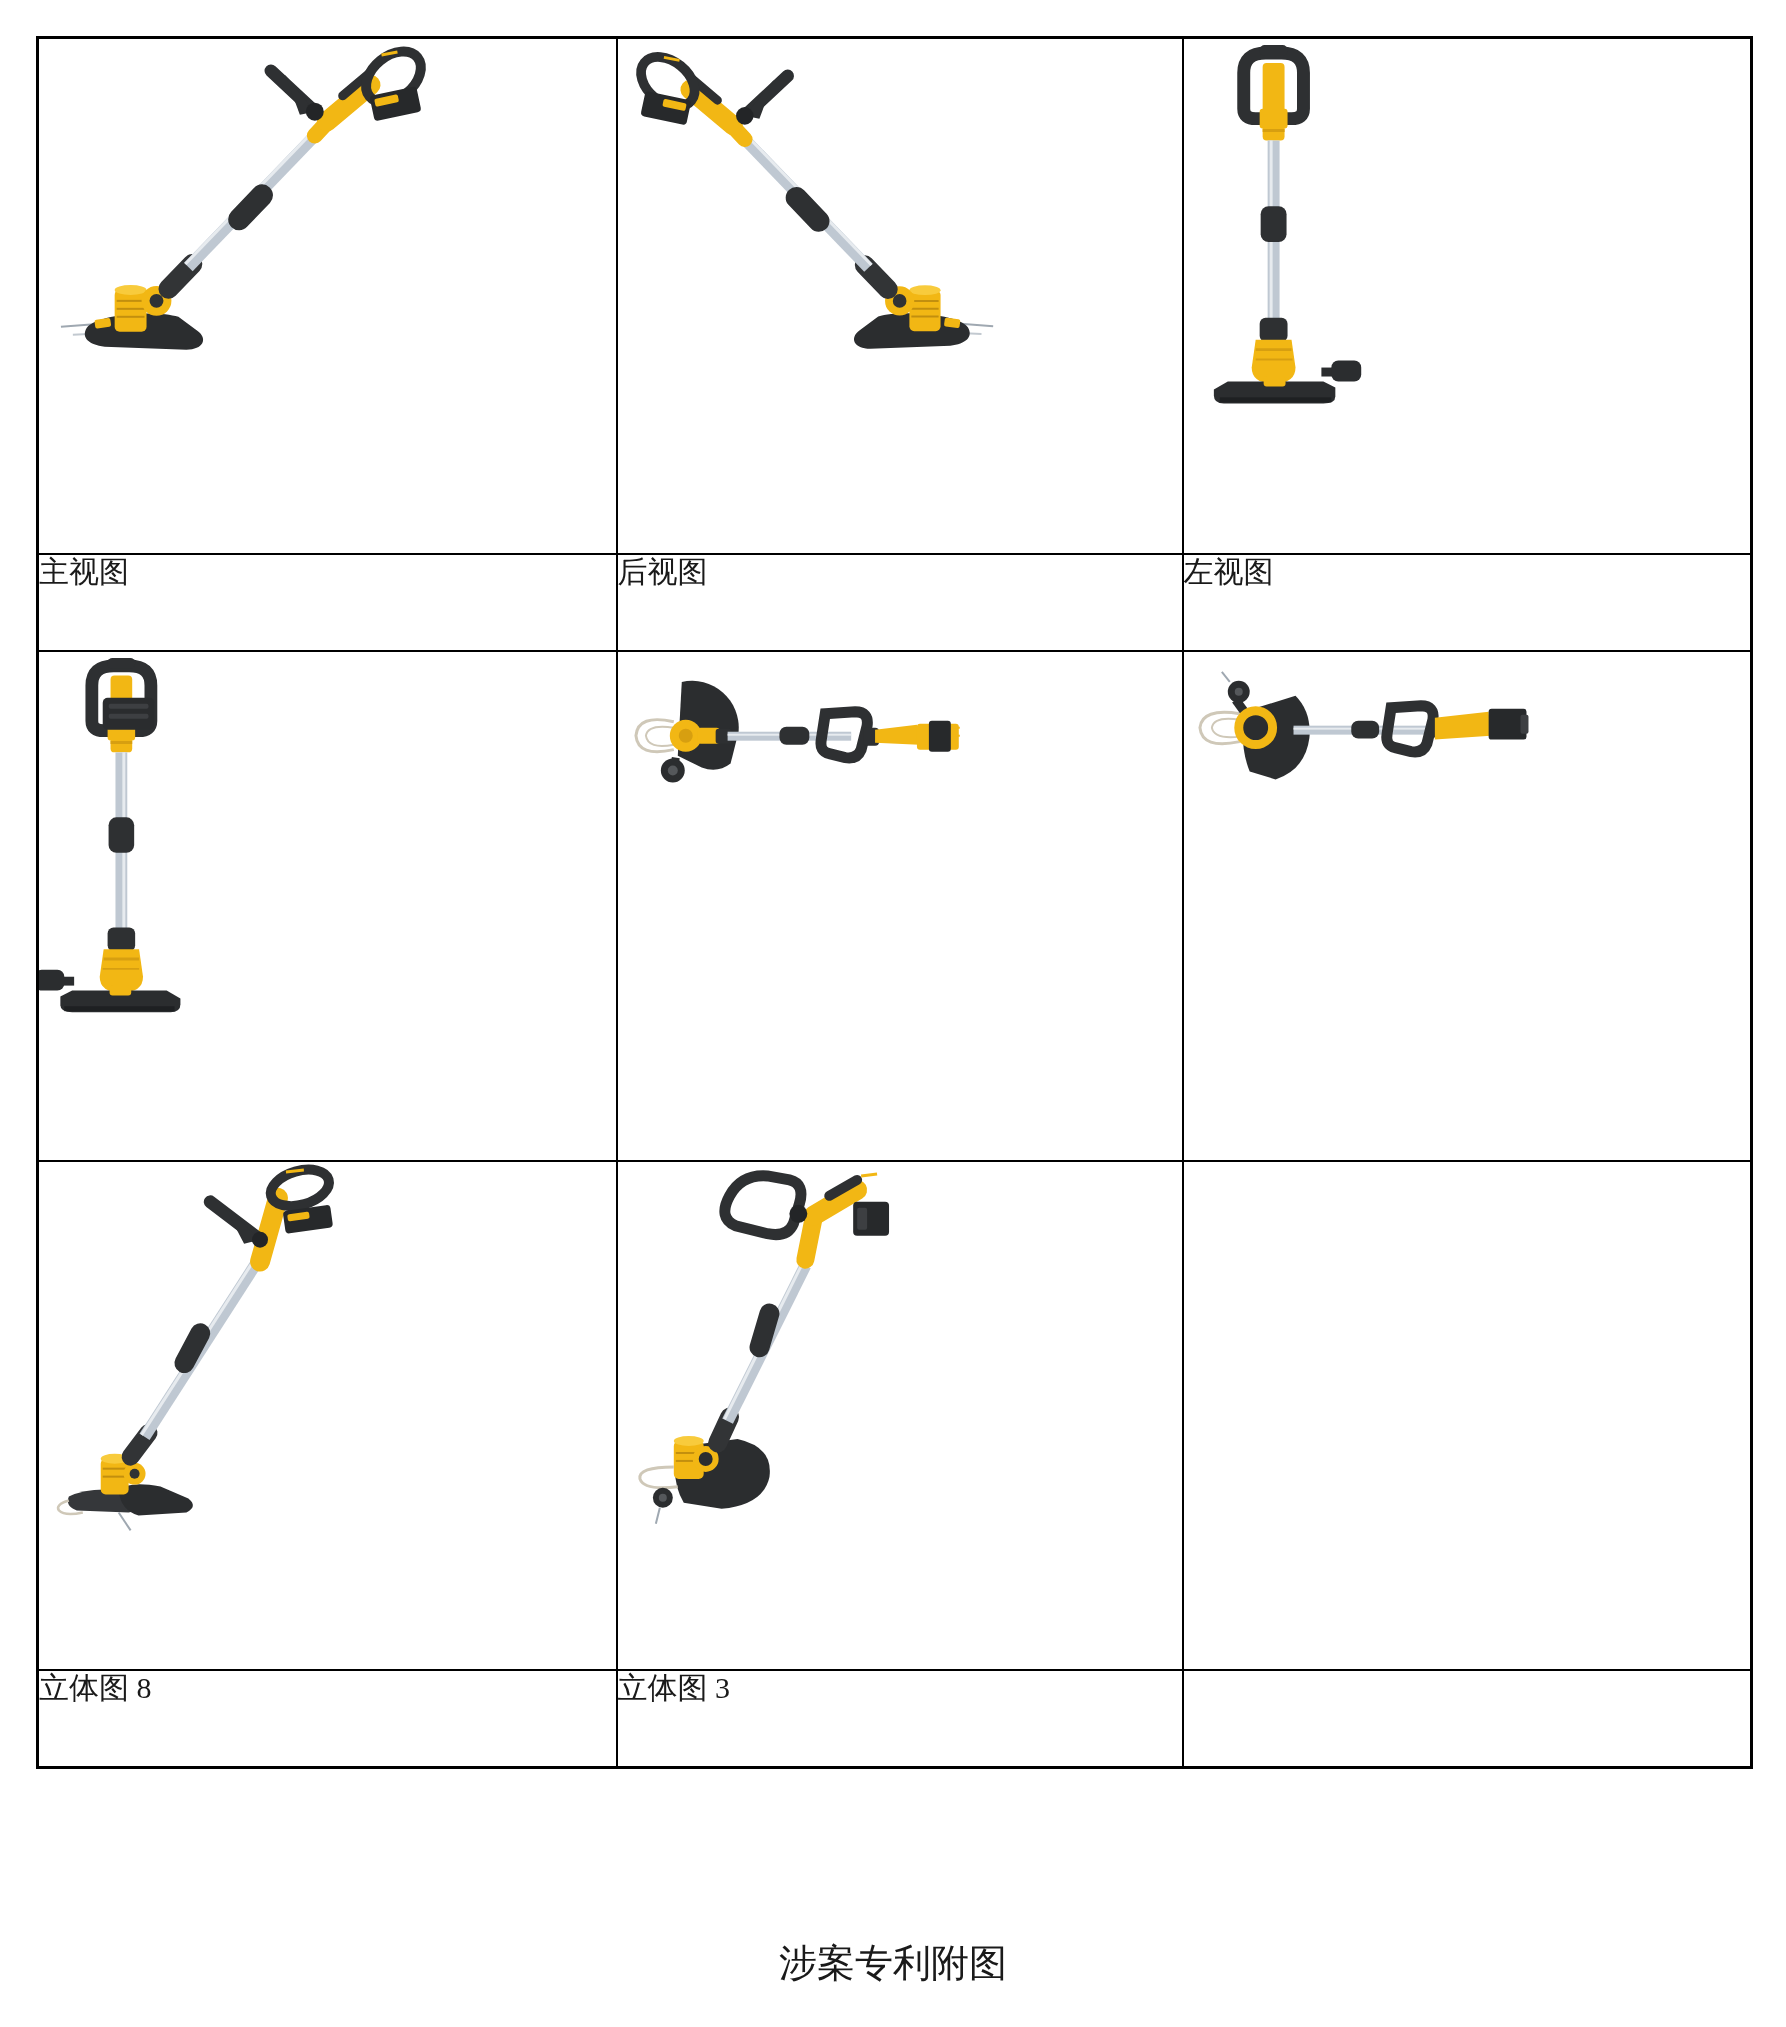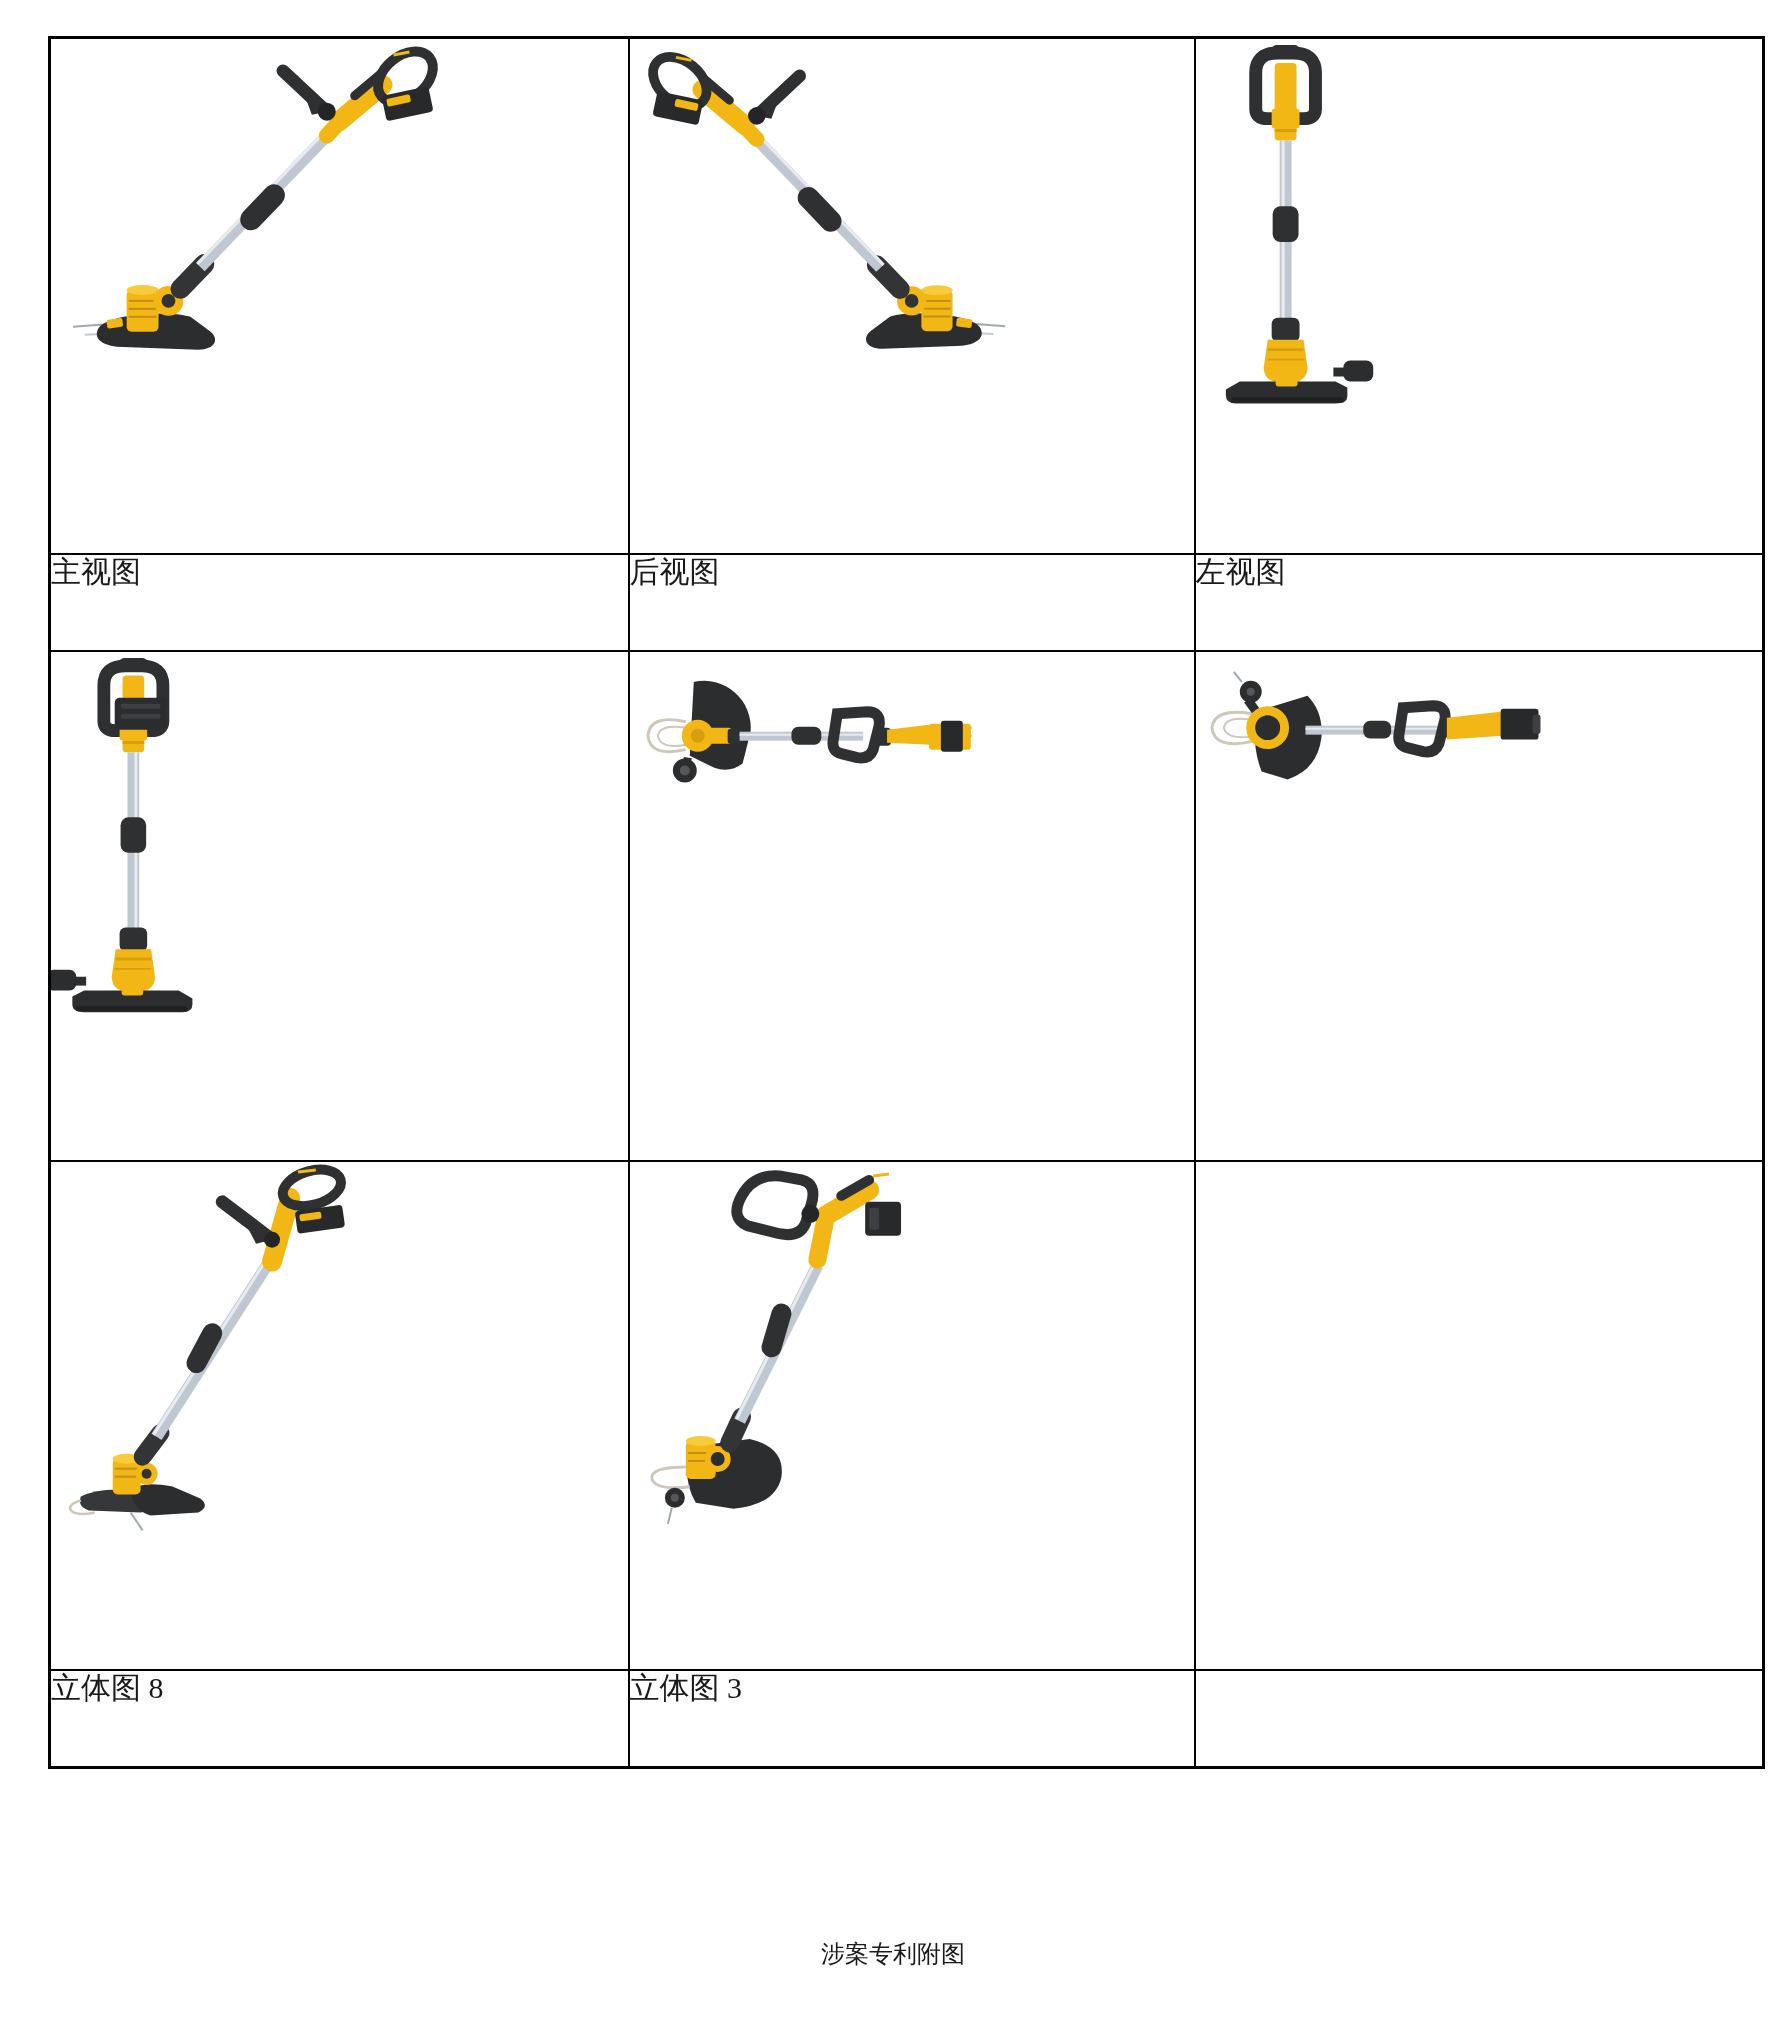--- a/index.html
+++ b/index.html
@@ -1,39 +1,39 @@
 <!DOCTYPE html>
 <html><head>
 <meta charset="utf-8">
 <style>
   html,body{margin:0;padding:0;background:#ffffff;}
   body{
     width:1786px;height:2027px;position:relative;
     font-family:"Liberation Serif", serif;color:#1a1a1a;
   }
   table.patent-table{
-    position:absolute;left:48px;top:36px;
+    position:absolute;left:36px;top:36px;
     border-collapse:collapse;table-layout:fixed;
     border:3px solid #000;
   }
   table.patent-table td{
     border:2px solid #000;
     padding:0;vertical-align:top;overflow:hidden;background:#fff;
   }
   td.img-cell{height:514px;}
   tr.img-row-2 td.img-cell{height:508px;}
   tr.img-row-3 td.img-cell{height:507px;}
   td.lbl{
     height:95px;font-size:30px;line-height:34px;
     padding:16px 0 0 14px;vertical-align:top;
   }
   .fig{width:100%;height:100%;display:block;}
   .caption{
     position:absolute;left:0;top:1938px;width:100%;
-    text-align:center;font-size:24px;
+    text-align:center;font-size:38px;
   }
   svg{display:block;}
   .symdefs{position:absolute;width:0;height:0;overflow:hidden;}
 </style>
 </head>
 <body>
 
 <svg class="symdefs" aria-hidden="true">
   <symbol id="sym-diag" viewBox="0 0 579 514">
 

